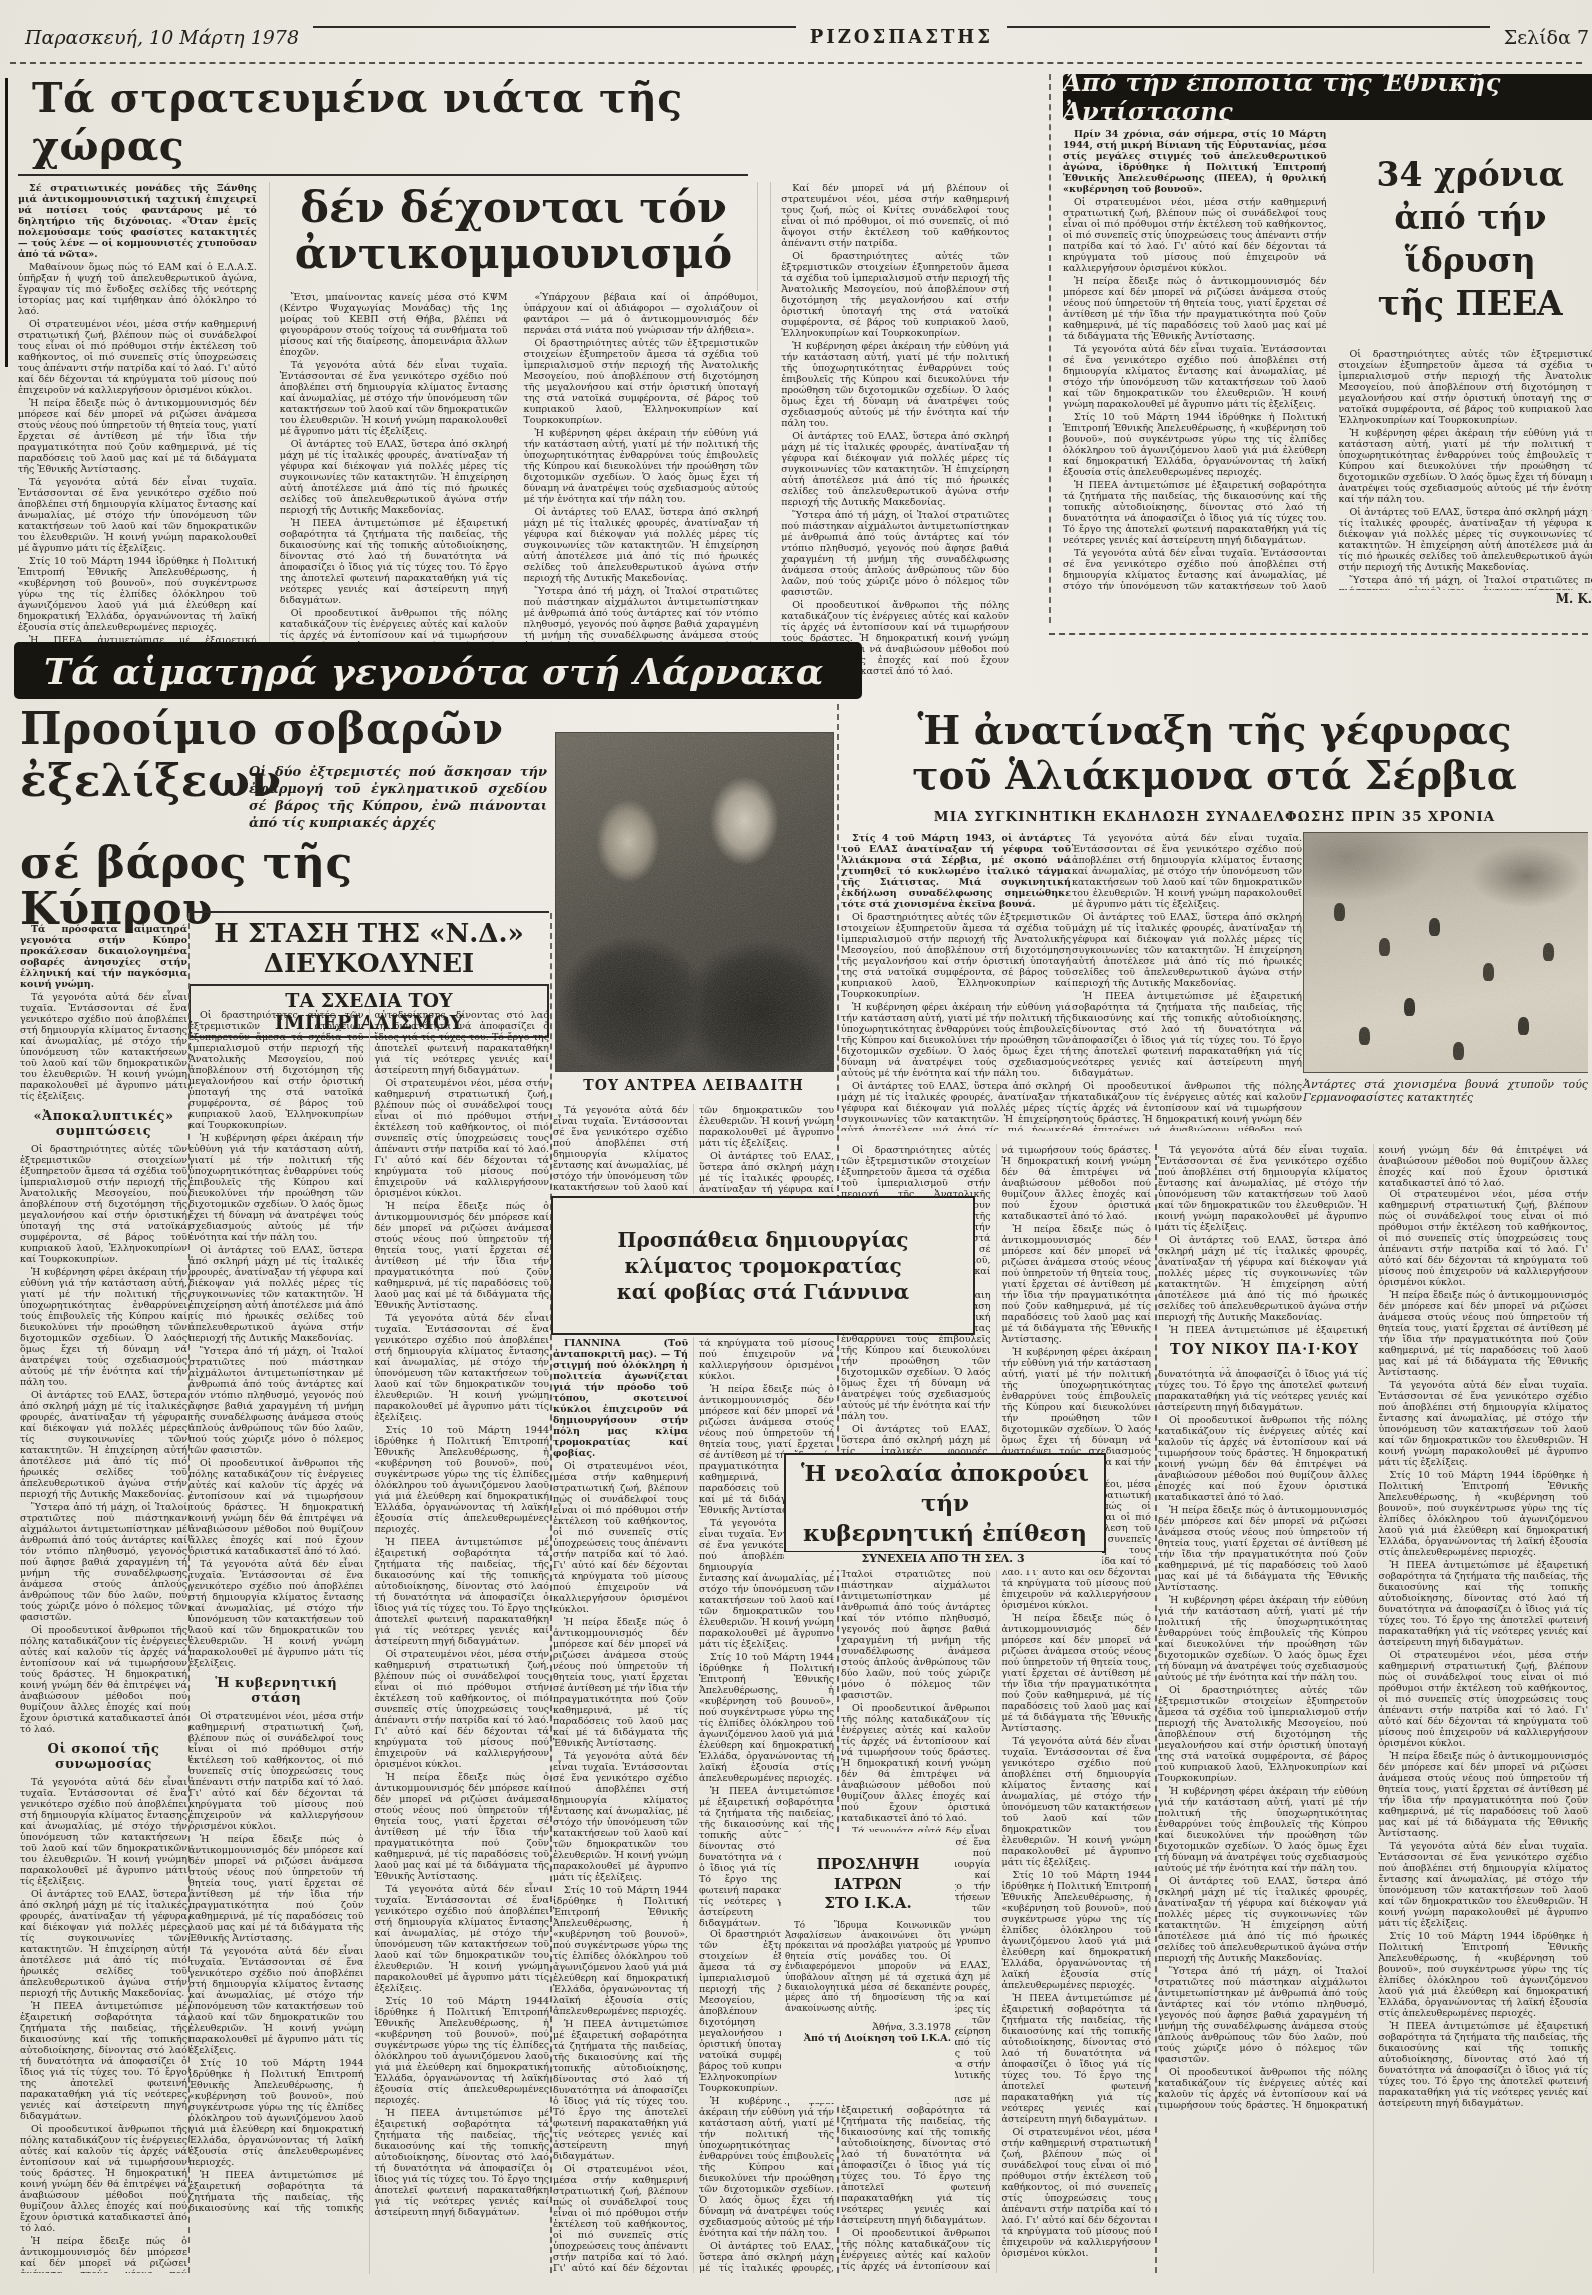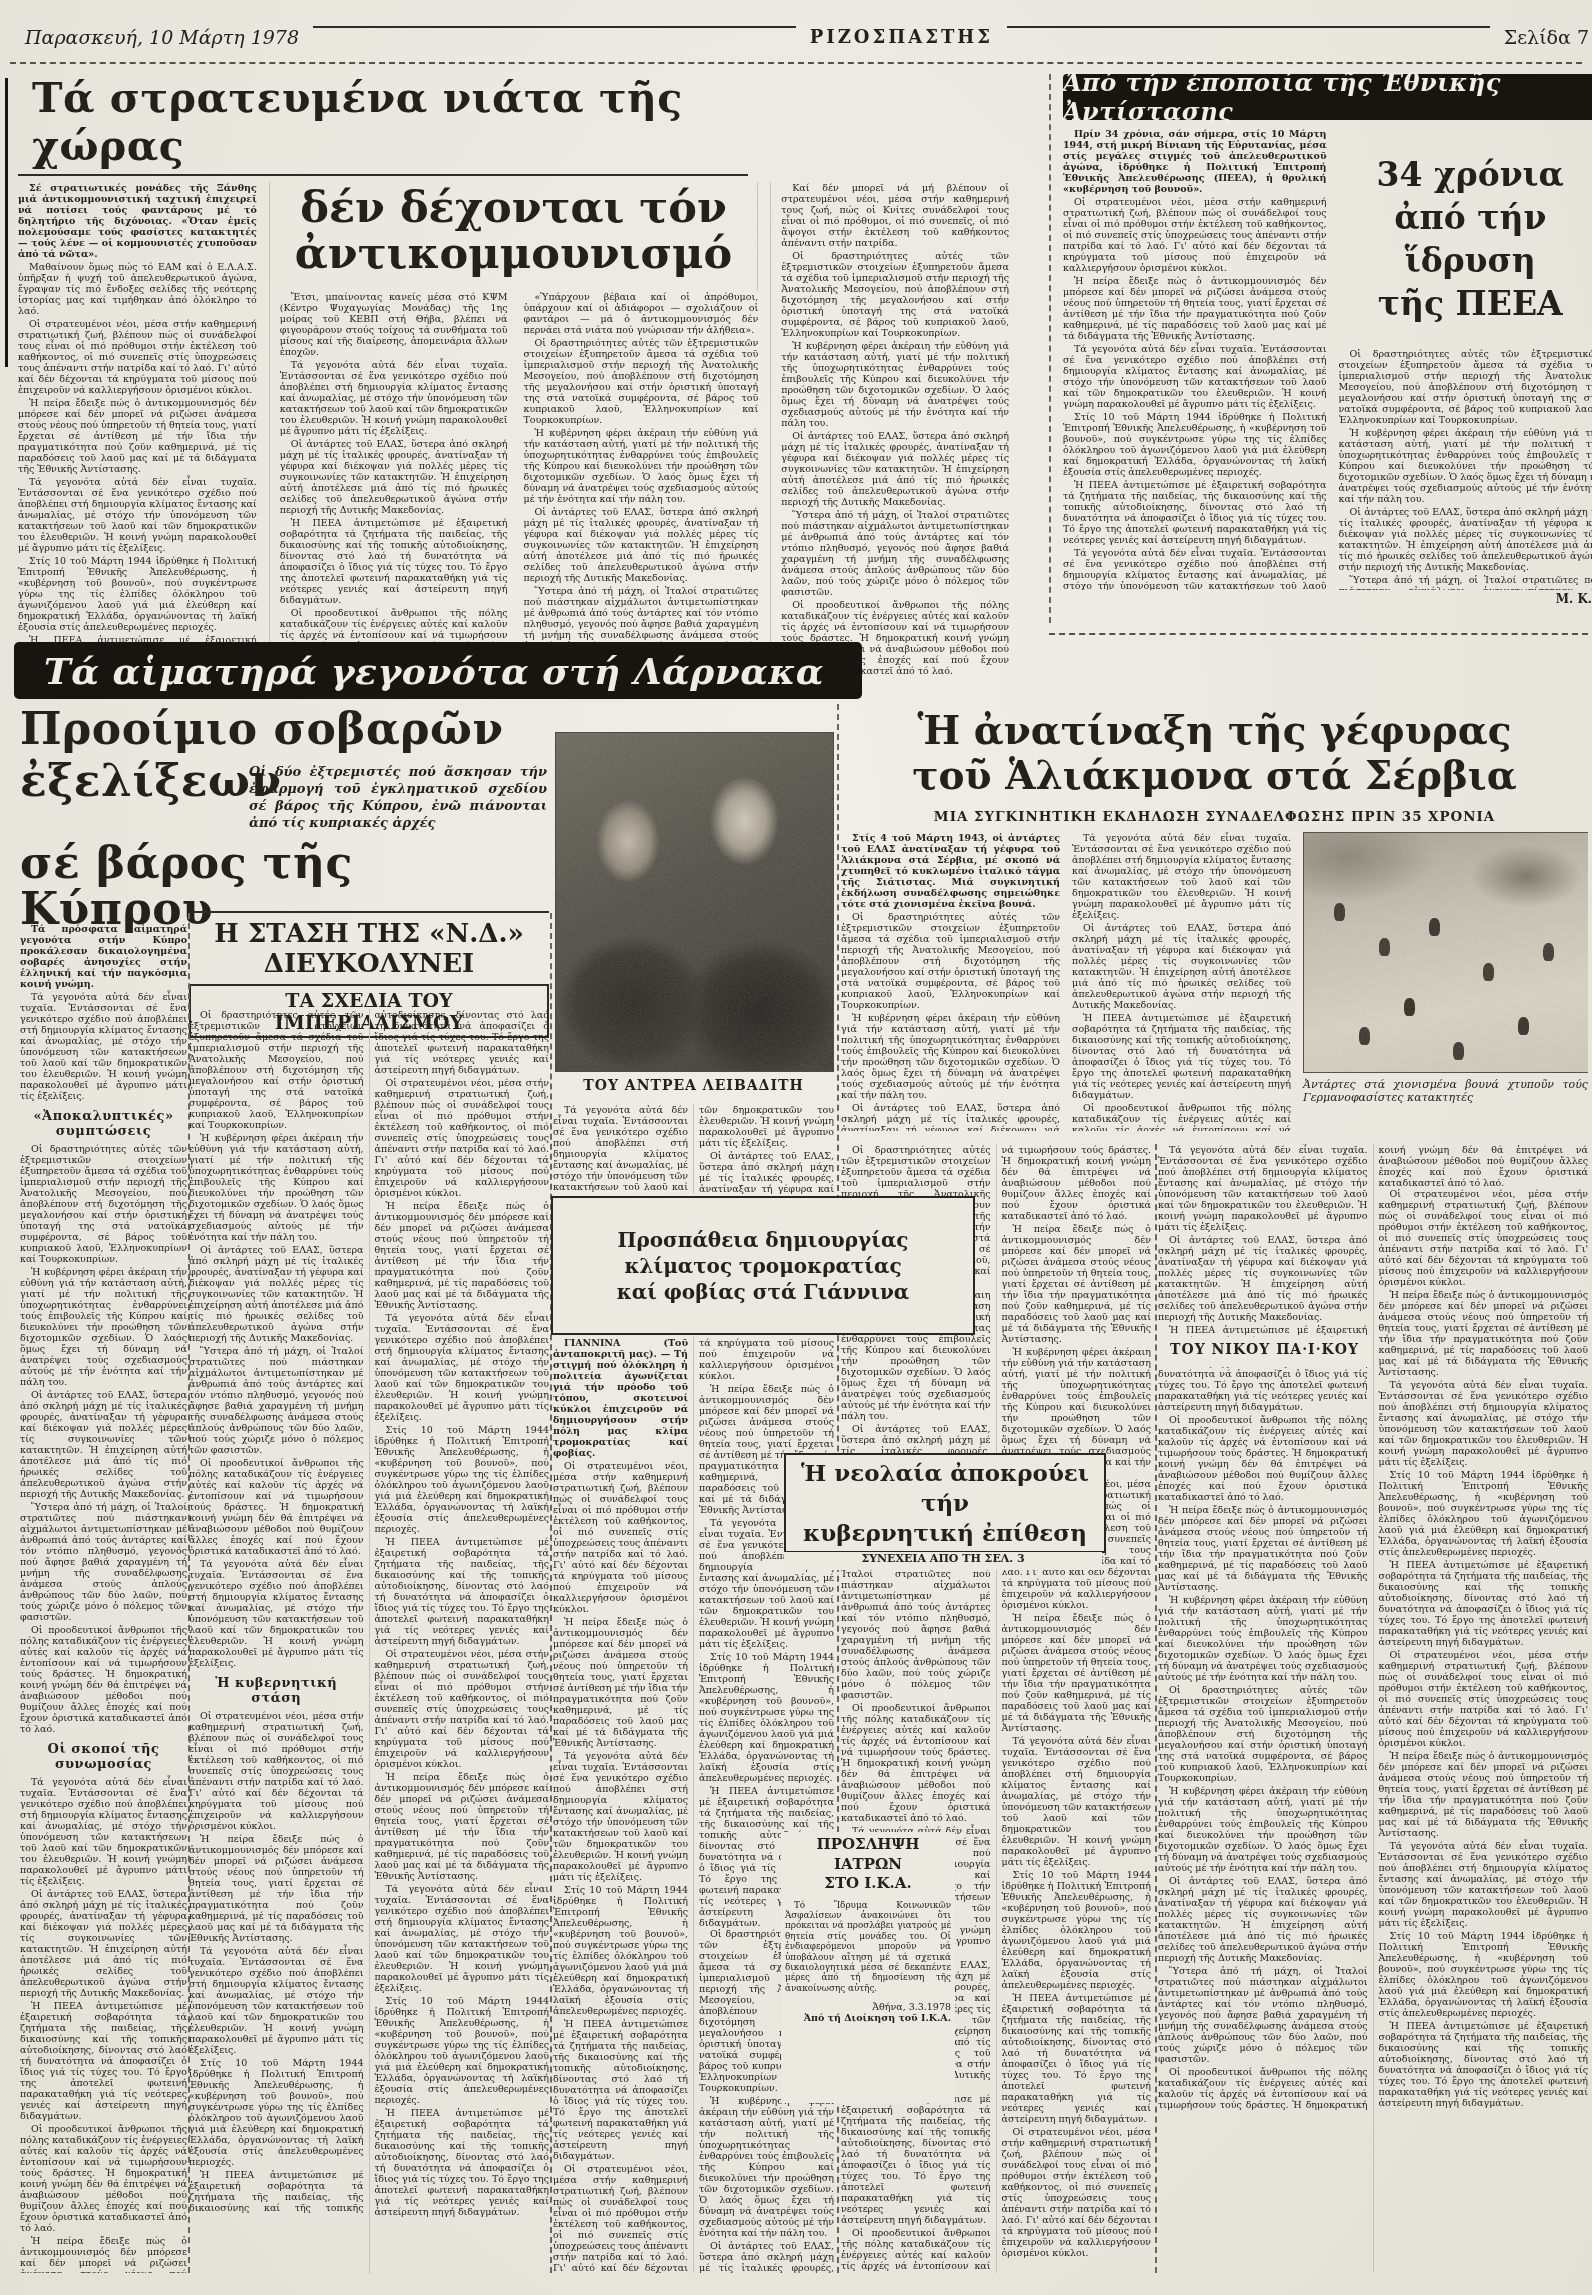--- a/index.html
+++ b/index.html
@@ -70,21 +70,21 @@
   #stash{left:189px;top:911px;width:360px;height:92px;text-align:center}
   #stash-l1{font-size:26px;font-weight:bold;padding:5px 0 3px;border-top:2px solid #2e2c28}
   #stash-l2{font-size:19px;font-weight:bold;border:2px solid #2e2c28;padding:3px 2px;margin-top:3px}
   #colA{left:20px;top:923px;width:167px;height:1350px;overflow:hidden}
   #stripB{left:189px;top:1009px;width:360px;height:1265px}
 
   
   #aliak{left:841px;top:708px;width:747px;height:434px}
   #al-head{font-size:39px;font-weight:bold;text-align:center;line-height:1.15}
   #al-sub{font-size:13.4px;font-weight:bold;text-align:center;letter-spacing:1px;margin:10px 0 8px}
-  #al-row{display:grid;grid-template-columns:1fr 1fr 285px;column-gap:12px;height:299px;overflow:hidden}
+  #al-row{display:grid;grid-template-columns:1fr 1fr 285px;column-gap:1px;height:299px;overflow:hidden}
   #al-row .col{overflow:hidden}
   #photo2{width:285px;height:239px;position:relative;overflow:hidden;border:1px solid #55524a;
     background:
       radial-gradient(ellipse 80px 45px at 78% 18%, #7a7567 0%, rgba(122,117,103,0) 70%),
       radial-gradient(ellipse 119px 60px at 15% 10%, #8b8577 0%, rgba(139,133,119,0) 75%),
       linear-gradient(170deg, #a8a294 0%, #c6c0b1 35%, #d8d2c2 70%, #cfc9b9 100%);}
   #photo2 .fig{position:absolute;left:30px;top:70px;width:11px;height:18px;background:#38352c;border-radius:45% 45% 35% 35%;
     box-shadow:45px 35px 0 #3c382f,95px 15px 0 #332f28,149px 60px 0 #3c382f,70px 95px 0 #2f2c25,25px 124px 0 #38352c,184px 114px 0 #322e27,119px 139px 0 #3a362e,209px 40px 0 #3c382f}
   #al-caption{font-size:11px;font-style:italic;line-height:1.25;padding-top:5px;text-align:justify}
 
@@ -93,21 +93,21 @@
   #stripC2{left:553px;top:1337px;width:281px;height:936px}
   #stripD{left:841px;top:1144px;width:310px;height:1129px}
   #stripE{left:1158px;top:1144px;width:430px;height:1129px}
 
   
   #gbox{left:551px;top:1196px;width:420px;height:135px;background:#ece9e1;border:2px solid #27251f;display:flex;flex-direction:column;justify-content:center;text-align:center;font-size:20px;font-weight:bold;line-height:1.3;z-index:5}
   #nbox{left:784px;top:1453px;width:318px;height:96px;background:#ece9e1;border:2px solid #27251f;display:flex;flex-direction:column;justify-content:center;text-align:center;font-size:23px;font-weight:bold;line-height:1.3;z-index:5}
   #ncont{left:784px;top:1552px;width:318px;height:18px;background:#ece9e1;text-align:center;font-size:11px;font-weight:bold;z-index:5}
   #byline2{left:1158px;top:1337px;width:213px;height:26px;background:#ece9e1;text-align:center;font-size:14px;font-weight:bold;letter-spacing:1px;padding-top:4px;z-index:5}
   #ikabox{left:781px;top:1832px;width:174px;height:271px;background:#ece9e1;z-index:5;padding:3px 4px;box-sizing:border-box}
-  #ika-t{font-size:15px;font-weight:bold;text-align:center;line-height:1.3;margin:0 0 6px}
+  #ika-t{font-size:15px;font-weight:bold;text-align:center;line-height:1.3;margin:20px 0 6px}
   #ikabox p.body{font-size:8.8px;line-height:10.4px;text-align:justify;text-indent:9px;margin:0}
   #ika-date{font-size:9.5px;text-align:right;margin-top:8px}
   #ika-sign{font-size:9.5px;font-weight:bold;text-align:right}
 
   
   #v2{left:188px;top:913px;height:1360px}
   #v3{left:550px;top:913px;height:1360px}
   #v4{left:837px;top:704px;height:1569px}
   #v5{left:1155px;top:1144px;height:1129px}
   .grain{position:absolute;left:0;top:0}

